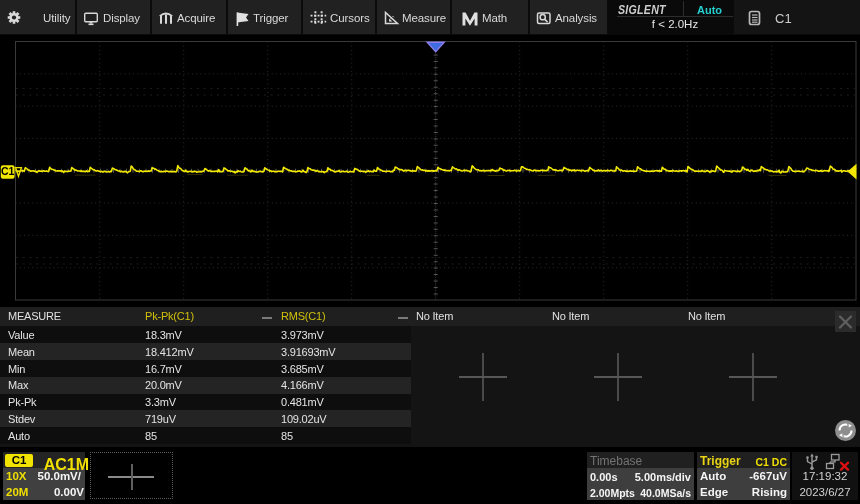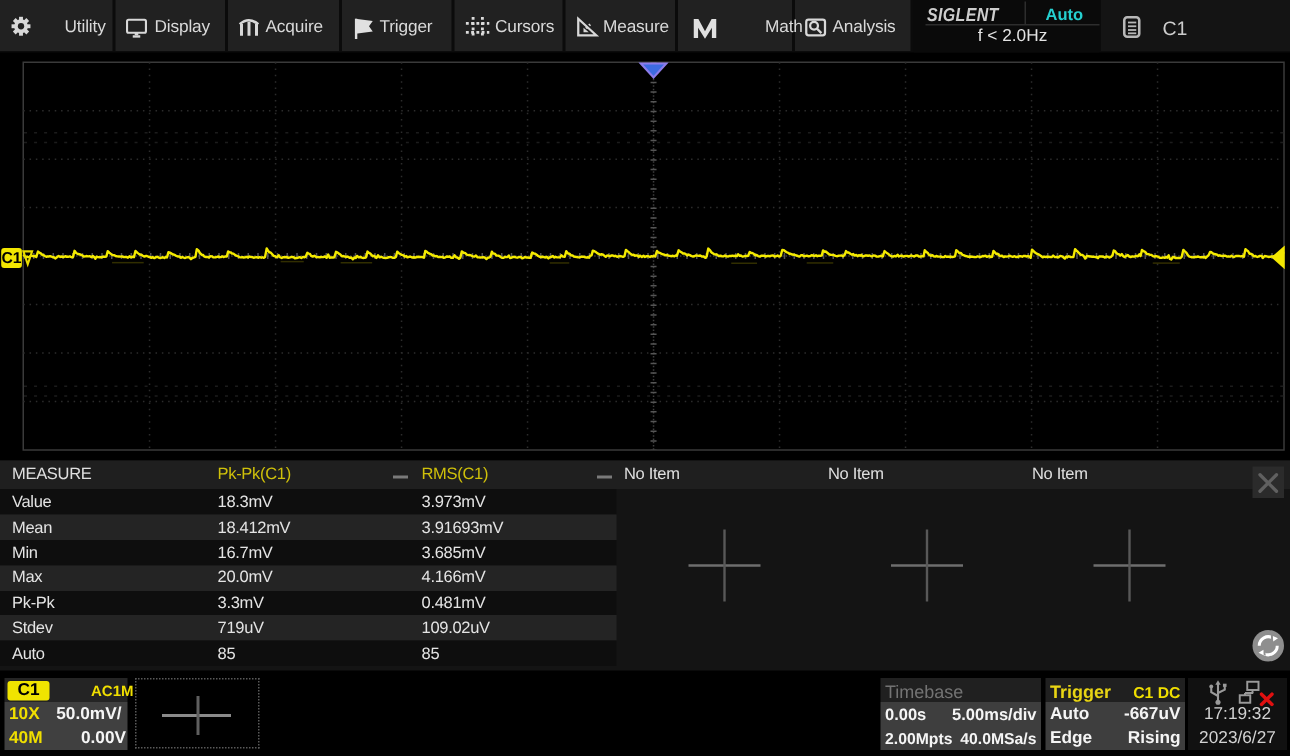--- a/index.html
+++ b/index.html
@@ -27,21 +27,21 @@
 <div class="menucell" style="left:303px;width:72px;"></div>
 <div class="menucell" style="left:377px;width:73px;"></div>
 <div class="menucell" style="left:452px;width:76px;"></div>
 <div class="menucell" style="left:530px;width:77px;"></div>
 <div class="mlabel" style="left:27px;margin-left:16px;">Utility</div>
 <div class="mlabel" style="left:103px;">Display</div>
 <div class="mlabel" style="left:177px;">Acquire</div>
 <div class="mlabel" style="left:253px;">Trigger</div>
 <div class="mlabel" style="left:330px;">Cursors</div>
 <div class="mlabel" style="left:402px;">Measure</div>
-<div class="mlabel" style="left:482px;margin-left:28px;">Math</div>
+<div class="mlabel" style="left:482px;">Math</div>
 <div class="mlabel" style="left:555px;">Analysis</div>
 
 <svg class="abs" style="left:0;top:0;" width="610" height="34" viewBox="0 0 610 34">
 
   <g fill="#d8d8d8">
     <circle cx="14" cy="17.5" r="4.6"></circle>
     <g stroke="#d8d8d8" stroke-width="2.6">
       <line x1="14" y1="11.2" x2="14" y2="23.8"></line>
       <line x1="7.7" y1="17.5" x2="20.3" y2="17.5"></line>
       <line x1="9.5" y1="13" x2="18.5" y2="22"></line>
@@ -233,24 +233,24 @@
   <polygon points="13.2,3.6 17.9,6.2 13.5,9.0" fill="#8e8e8e"></polygon>
   <polygon points="14.6,5.0 18.0,6.5 14.8,8.6" fill="#fff"></polygon>
   <polygon points="9.8,18.2 5.1,16.0 9.4,13.4" fill="#8e8e8e"></polygon>
   <polygon points="8.4,17.9 5.0,16.2 8.3,14.2" fill="#fff"></polygon>
 </svg>
 
 <div class="abs" style="left:3px;top:452px;width:82px;height:16px;background:#242424;"></div>
 <div class="abs" style="left:3px;top:468px;width:82px;height:32px;background:#404040;"></div>
 <div class="abs" style="left:5px;top:454px;width:28px;height:13px;background:#f0e400;border-radius:2px;"></div>
 <div class="abs" style="left:5px;top:454px;width:28px;height:13px;text-align:center;font-size:11.5px;font-weight:bold;color:#000;line-height:13px;">C1</div>
-<div class="bblk byel" style="left:3px;top:456px;width:86px;text-align:right;font-size:10px;">AC1M</div>
+<div class="bblk byel" style="left:3px;top:456px;width:86px;text-align:right;font-size:16px;">AC1M</div>
 <div class="bblk byel" style="left:6px;top:470px;">10X</div>
 <div class="bblk bwhite" style="left:3px;top:470px;width:78px;text-align:right;">50.0mV/</div>
-<div class="bblk byel" style="left:6px;top:486px;">40M</div>
+<div class="bblk byel" style="left:6px;top:486px;">20M</div>
 <div class="bblk bwhite" style="left:3px;top:486px;width:81px;text-align:right;">0.00V</div>
 
 <div class="abs" style="left:90px;top:452px;width:83px;height:47px;border:1px dotted #5a5a5a;box-sizing:border-box;"></div>
 <div class="abs" style="left:108px;top:476px;width:46px;height:1.5px;background:#8a8a8a;"></div>
 <div class="abs" style="left:131px;top:464px;width:1.5px;height:26px;background:#5f5f5f;"></div>
 
 <div class="abs" style="left:587px;top:452px;width:107px;height:16px;background:#202020;"></div>
 <div class="abs" style="left:587px;top:468px;width:107px;height:32px;background:#3e3e3e;"></div>
 <div class="abs" style="left:590px;top:454px;font-size:12px;color:#737373;">Timebase</div>
 <div class="bblk bwhite" style="left:590px;top:471px;font-size:11px;">0.00s</div>

